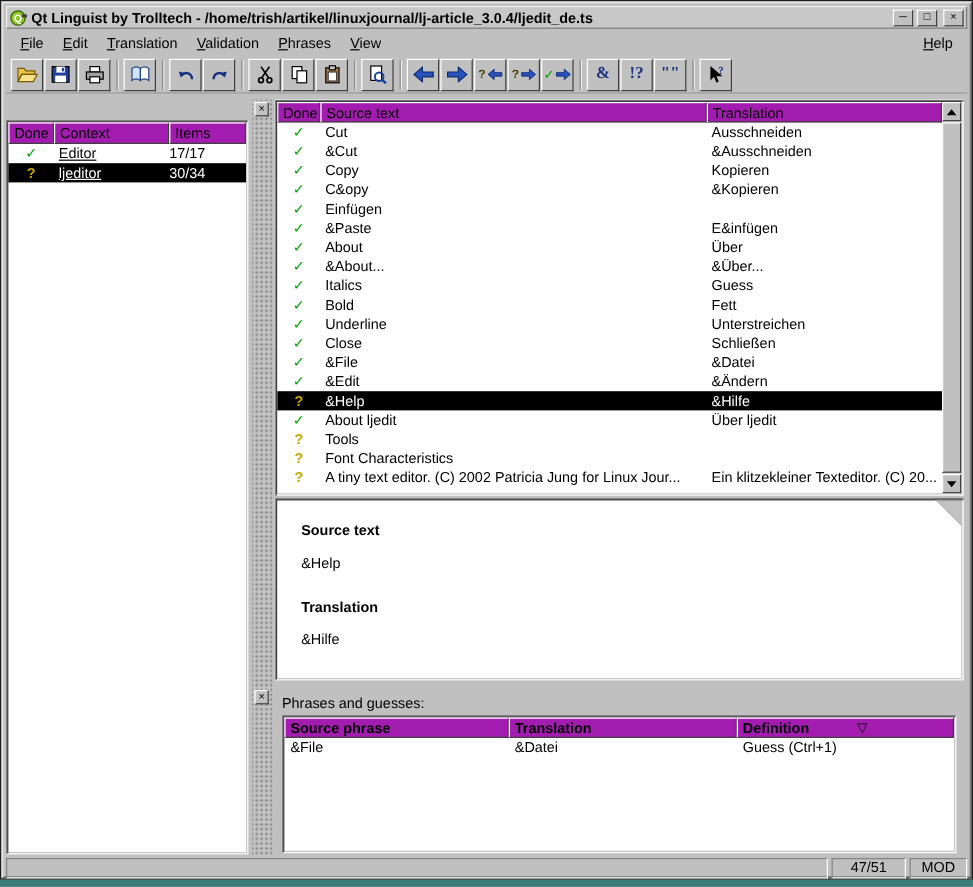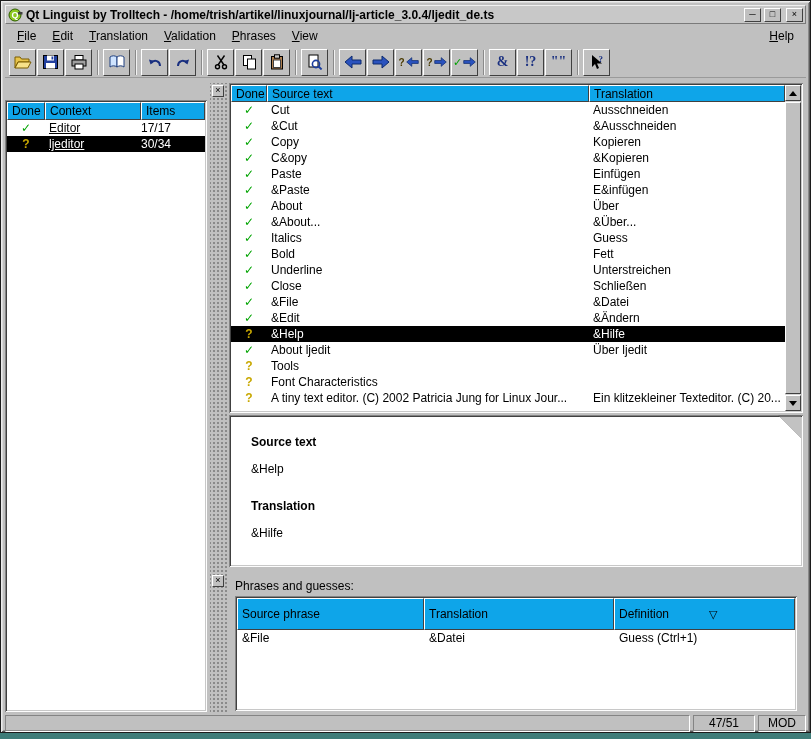--- a/index.html
+++ b/index.html
@@ -51,21 +51,21 @@
     border-left:1px solid #8a8a8a; border-right:1px solid #f2f2f2; flex:0 0 auto;
   }
   .tglyph { font-family:"Liberation Serif","DejaVu Serif",serif; font-weight:bold; font-size:14px; color:#1a3080; }
   .qmark { font-weight:bold; font-size:10px; color:#4a3a00; }
   .check-glyph { font-weight:bold; font-size:11px; color:#00a000; }
   
   .sunken2 {
     box-shadow: inset 1px 1px 0 #848484, inset -1px -1px 0 #fdfdfd, inset 2px 2px 0 #404040, inset -2px -2px 0 #c8c8c8;
   }
   .hdr-cell {
-    background:#0ea5e9; border:1px solid; border-color:#fff #404040 #404040 #fff;
+    background:#a21caf; border:1px solid; border-color:#fff #404040 #404040 #fff;
     padding:1px 4px; overflow:hidden; white-space:nowrap; display:flex; align-items:center;
   }
   
   .context-panel {
     position:absolute; left:4px; top:99px; width:202px; height:612px;
     background:#fff; padding:2px;
   }
   .hdr-row { display:flex; height:18px; }
   .w-done { width:38px; }
   .w-ctx  { width:96px; }
@@ -126,21 +126,21 @@
   .ed-content { position:absolute; left:22px; top:12px; right:30px; }
   .ed-label { font-weight:bold; margin-top:8px; }
   .ed-value { margin-top:13px; }
   .ed-label + .ed-value { margin-bottom:23px; }
   
   .phrases-label { position:absolute; left:234px; top:578px; }
   .phrases-panel {
     position:absolute; left:234px; top:595px; width:562px; height:115px;
     background:#fff; padding:2px;
   }
-  .ph-hdr { display:flex; height:32px; }
+  .ph-hdr { display:flex; height:17px;font-weight:bold; }
   .ph-src { width:187px; }
   .ph-trn { width:190px; }
   .ph-def { flex:1; }
   .prow { display:flex; height:16px; line-height:16px; white-space:nowrap; }
   .prow span { padding-left:5px; overflow:hidden; }
   .prow .c1 { width:187px; flex:0 0 auto; }
   .prow .c2 { width:190px; flex:0 0 auto; }
   .prow .c3 { flex:1; }
   .sort-ind { margin-left:40px; font-size:11px; }
   
@@ -344,21 +344,20 @@
           <span class="src">Copy</span>
           <span class="trn">Kopieren</span>
         </div>
       <div class="mrow">
           <span class="mark done">✓</span>
           <span class="src">C&amp;opy</span>
           <span class="trn">&amp;Kopieren</span>
         </div>
       <div class="mrow">
           <span class="mark done">✓</span>
-          <span class="src">Paste</span>
           <span class="trn">Einfügen</span>
         </div>
       <div class="mrow">
           <span class="mark done">✓</span>
           <span class="src">&amp;Paste</span>
           <span class="trn">E&amp;infügen</span>
         </div>
       <div class="mrow">
           <span class="mark done">✓</span>
           <span class="src">About</span>

